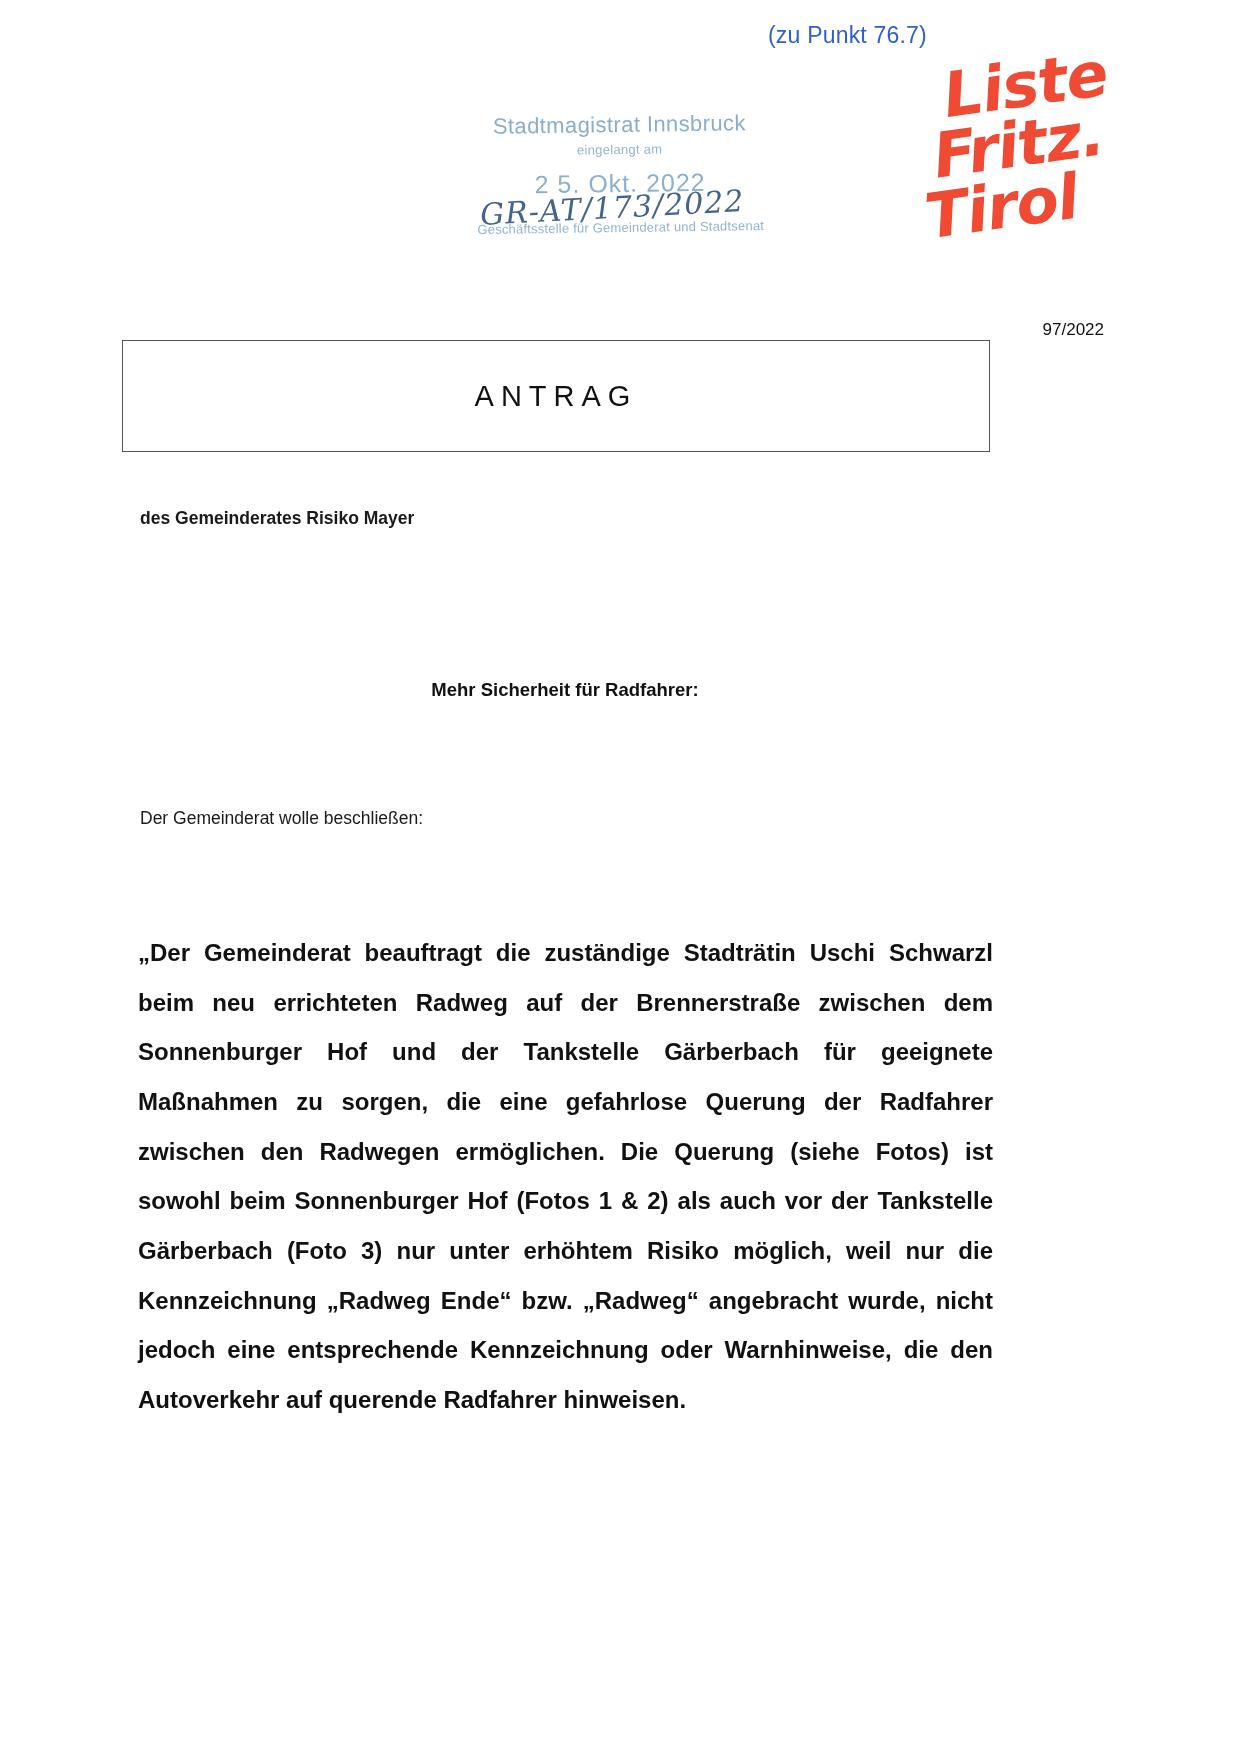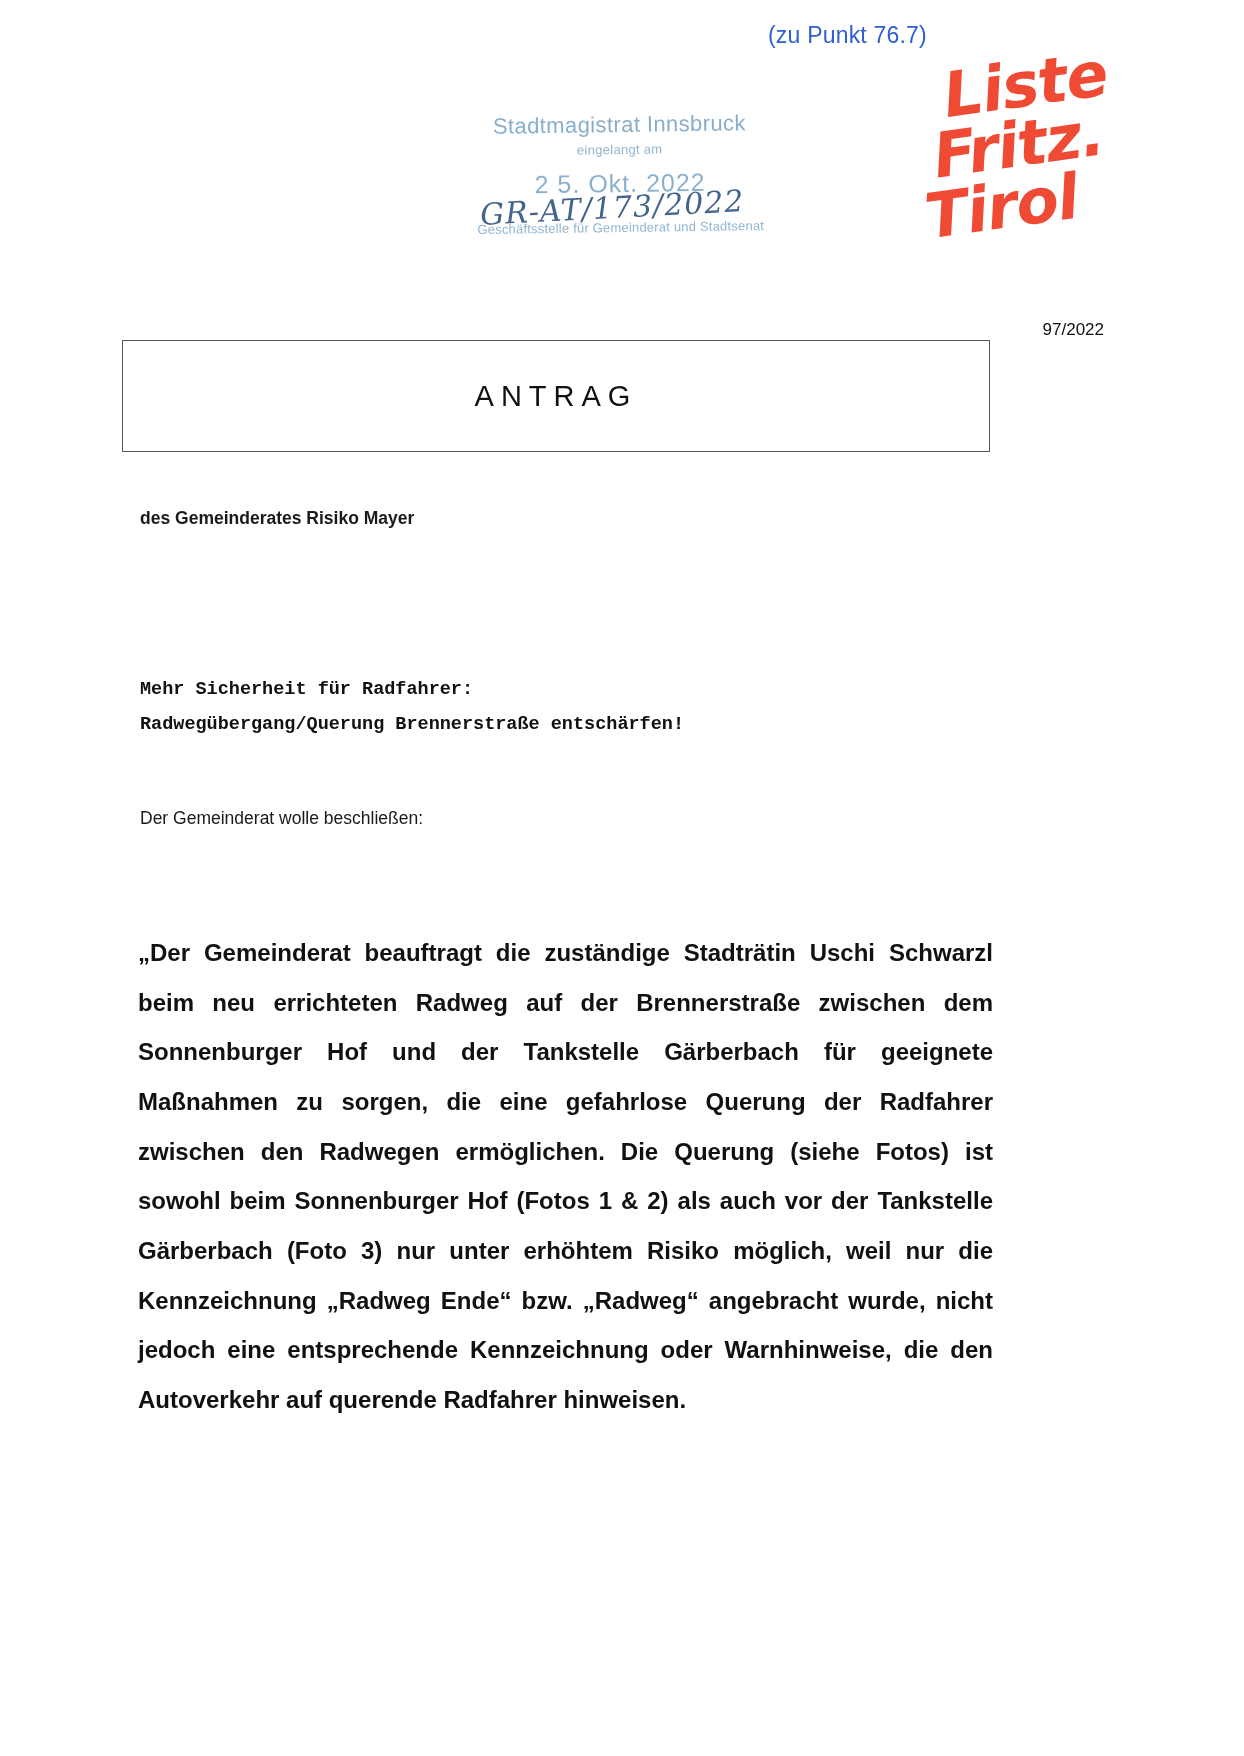--- a/index.html
+++ b/index.html
@@ -163,26 +163,25 @@
   .l-author .lead { font-weight: bold; }
   .l-author .name { font-weight: bold; }
   .l-betreff  { top: 590px; }
   .l-resolve  { top: 805px; }
 
   .subject {
     position: absolute;
     top: 672px;
     left: 140px;
     width: 850px;
-    text-align: left;
+    text-align: center;
     font-size: 18.5px;
     font-weight: bold;
     color: #111;
     line-height: 1.9;
-    font-family: Liberation Mono, monospace;
   }
 
   .para {
     position: absolute;
     top: 882px;
     left: 138px;
     width: 855px;
     font-size: 24px;
     font-weight: bold;
     color: #111;
@@ -219,20 +218,19 @@
     <div class="title">ANTRAG</div>
   </div>
 
   <div class="body-text l-author">
     <span class="lead">des </span><span class="name">Gemeinderates Risiko Mayer</span>
   </div>
 
 
   <div class="subject">
     <div>Mehr Sicherheit für Radfahrer:</div>
-    <div>Radwegübergang/Querung Brennerstraße entschärfen!</div>
   </div>
 
   <div class="body-text l-resolve">Der Gemeinderat wolle beschließen:</div>
 
   <div class="para">„Der Gemeinderat beauftragt die zuständige Stadträtin Uschi Schwarzl beim neu errichteten Radweg auf der Brennerstraße zwischen dem Sonnenburger Hof und der Tankstelle Gärberbach für geeignete Maßnahmen zu sorgen, die eine gefahrlose Querung der Radfahrer zwischen den Radwegen ermöglichen. Die Querung (siehe Fotos) ist sowohl beim Sonnenburger Hof (Fotos 1 &amp; 2) als auch vor der Tankstelle Gärberbach (Foto 3) nur unter erhöhtem Risiko möglich, weil nur die Kennzeichnung „Radweg Ende“ bzw. „Radweg“ angebracht wurde, nicht jedoch eine entsprechende Kennzeichnung oder Warnhinweise, die den Autoverkehr auf querende Radfahrer hinweisen.</div>
 
 </div>
 
 </body></html>

